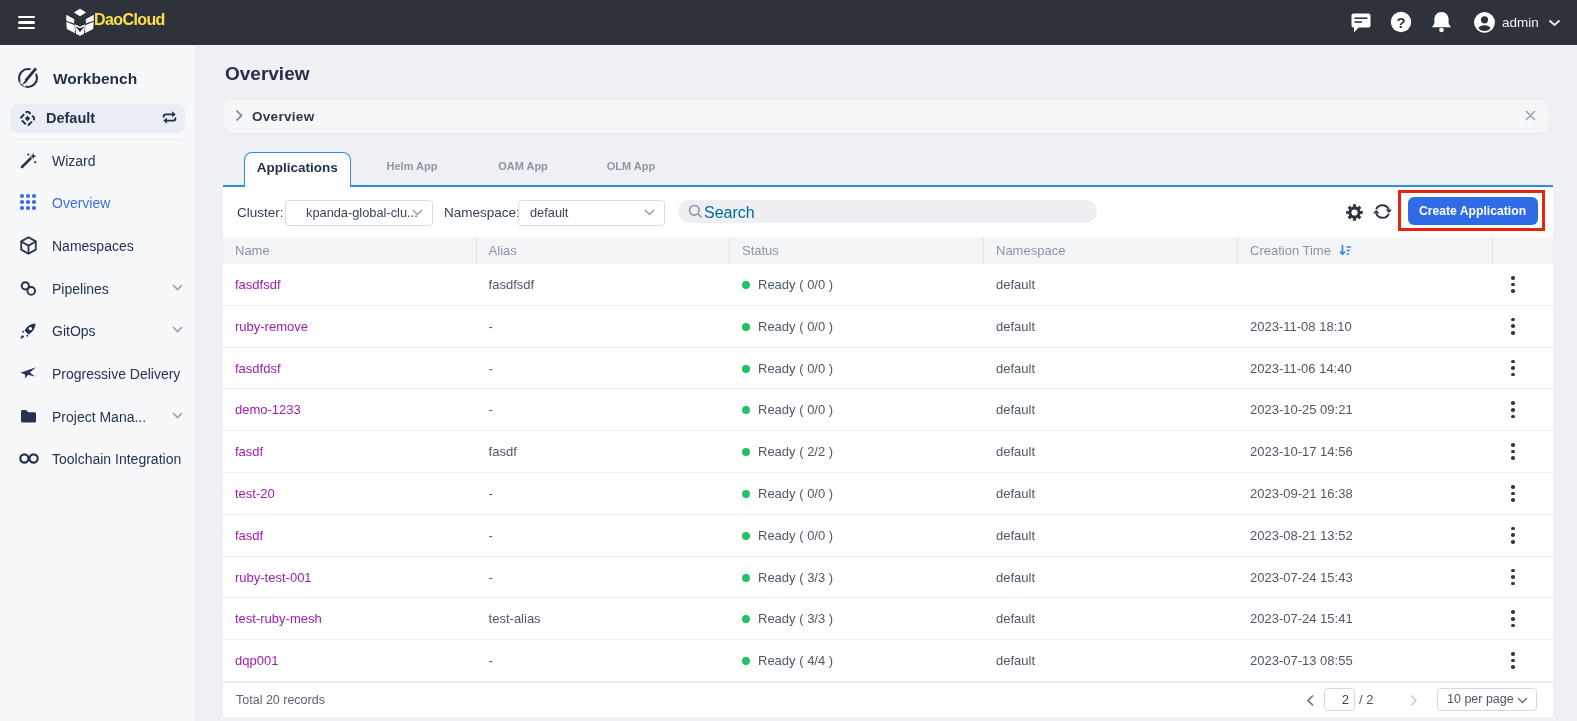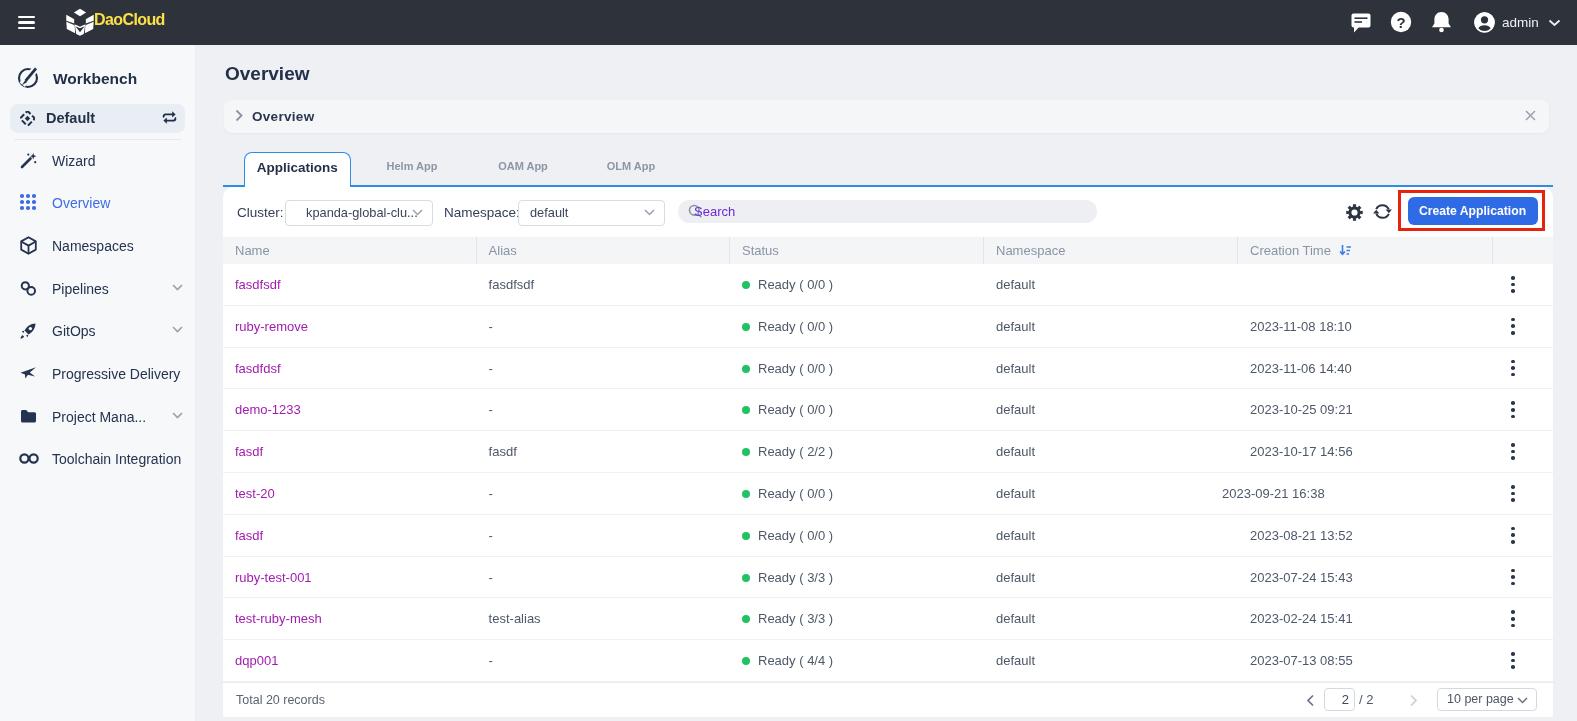--- a/index.html
+++ b/index.html
@@ -36,26 +36,26 @@
 .crumb .carr { position:absolute; left:11px; top:9px; }
 .crumb .ctx { position:absolute; left:28px; top:9.5px; font-size:13.5px; letter-spacing:0.3px; font-weight:bold; color:#2b3750; }
 .crumb .cx { position:absolute; right:12px; top:9px; }
 
 
 .tabact { position:absolute; left:47.8px; top:106.6px; width:107px; height:35.4px; background:#fff; border:1.6px solid #2e8de5; border-bottom:none; border-radius:8px 8px 0 0; text-align:center; line-height:30px; font-size:13.5px; font-weight:bold; color:#243049; z-index:3; }
 .tabin { position:absolute; top:115px; font-size:11px; font-weight:bold; color:#8d96a6; transform:translateX(-50%); }
 .blueline { position:absolute; left:27px; top:139.8px; width:1330px; height:1.8px; background:#2e8de5; }
 
 
-.card { position:absolute; left:27px; top:141.6px; width:1330px; height:530px; background:#fff;border-radius:10px; }
+.card { position:absolute; left:27px; top:141.6px; width:1330px; height:530px; background:#fff; }
 .lbl { position:absolute; top:18px; font-size:13.5px; color:#33405a; }
 .sel { position:absolute; top:13px; height:26px; border:1px solid #d8dbe1; border-radius:4px; background:#fff; font-size:12.8px; color:#3c4658; line-height:24px; padding-left:11px; padding-right:26px; white-space:nowrap; overflow:hidden; }
 .sel .sc { position:absolute; right:9px; top:8px; }
 .search { position:absolute; left:455px; top:13px; width:419px; height:23px; background:#edeff2; border-radius:11.5px; }
-.search .stx { position:absolute; left:16px; top:4px; font-size:13px; color:#6d28d9; }
+.search .stx { position:absolute; left:26px; top:4px; font-size:16px; color:#0369a1; }
 .cab { position:absolute; left:1184.5px; top:10.6px; width:130px; height:28px; background:#2f6be4; border-radius:6px; color:#fff; font-size:12.2px; font-weight:bold; text-align:center; line-height:28px; }
 .redbox { position:absolute; left:1175px; top:3.3px; width:146.5px; height:41px; border:3.5px solid #e8230d; }
 
 
 .thead { position:absolute; left:0; top:50.4px; width:1330px; height:27px; background:#f4f5f7; }
 .th { position:absolute; top:0; height:27px; line-height:27px; font-size:13px; color:#8a94a6; padding-left:12px; border-right:1px solid #e2e4e9; }
 .trow { position:absolute; left:0; width:1330px; height:41.8px; background:#fff; border-bottom:1px solid #eff1f4; }
 .td { position:absolute; top:0; height:41px; line-height:41px; font-size:13px; color:#4d5869; padding-left:12px; white-space:nowrap; }
 .td.name { font-weight:normal; color:#a21caf; }
 .dot { display:inline-block; width:8px; height:8px; border-radius:50%; background:#21c263; margin-right:8px; }
@@ -360,21 +360,21 @@
             <i></i>
             <i></i>
             <i></i>
           </div>
   </div>
 <div class="trow" style="top:286.4px">
     <div class="td name" style="left:0;">test-20</div>
     <div class="td" style="left:253.6px;">-</div>
     <div class="td" style="left:507px;"><span class="dot"></span>Ready ( 0/0 )</div>
     <div class="td" style="left:761px;">default</div>
-    <div class="td" style="left:987px;">2023-09-21 16:38</div>
+    <div class="td" style="left:1015px;">2023-09-21 16:38</div>
     <div class="vdots">
             <i></i>
             <i></i>
             <i></i>
           </div>
   </div>
 <div class="trow" style="top:328.2px">
     <div class="td name" style="left:0;">fasdf</div>
     <div class="td" style="left:253.6px;">-</div>
     <div class="td" style="left:507px;"><span class="dot"></span>Ready ( 0/0 )</div>
@@ -396,21 +396,21 @@
             <i></i>
             <i></i>
             <i></i>
           </div>
   </div>
 <div class="trow" style="top:411.8px">
     <div class="td name" style="left:0;">test-ruby-mesh</div>
     <div class="td" style="left:253.6px;">test-alias</div>
     <div class="td" style="left:507px;"><span class="dot"></span>Ready ( 3/3 )</div>
     <div class="td" style="left:761px;">default</div>
-    <div class="td" style="left:1015px;">2023-02-24 15:41</div>
+    <div class="td" style="left:1015px;">2023-07-24 15:41</div>
     <div class="vdots">
             <i></i>
             <i></i>
             <i></i>
           </div>
   </div>
 <div class="trow" style="top:453.6px">
     <div class="td name" style="left:0;">dqp001</div>
     <div class="td" style="left:253.6px;">-</div>
     <div class="td" style="left:507px;"><span class="dot"></span>Ready ( 4/4 )</div>

